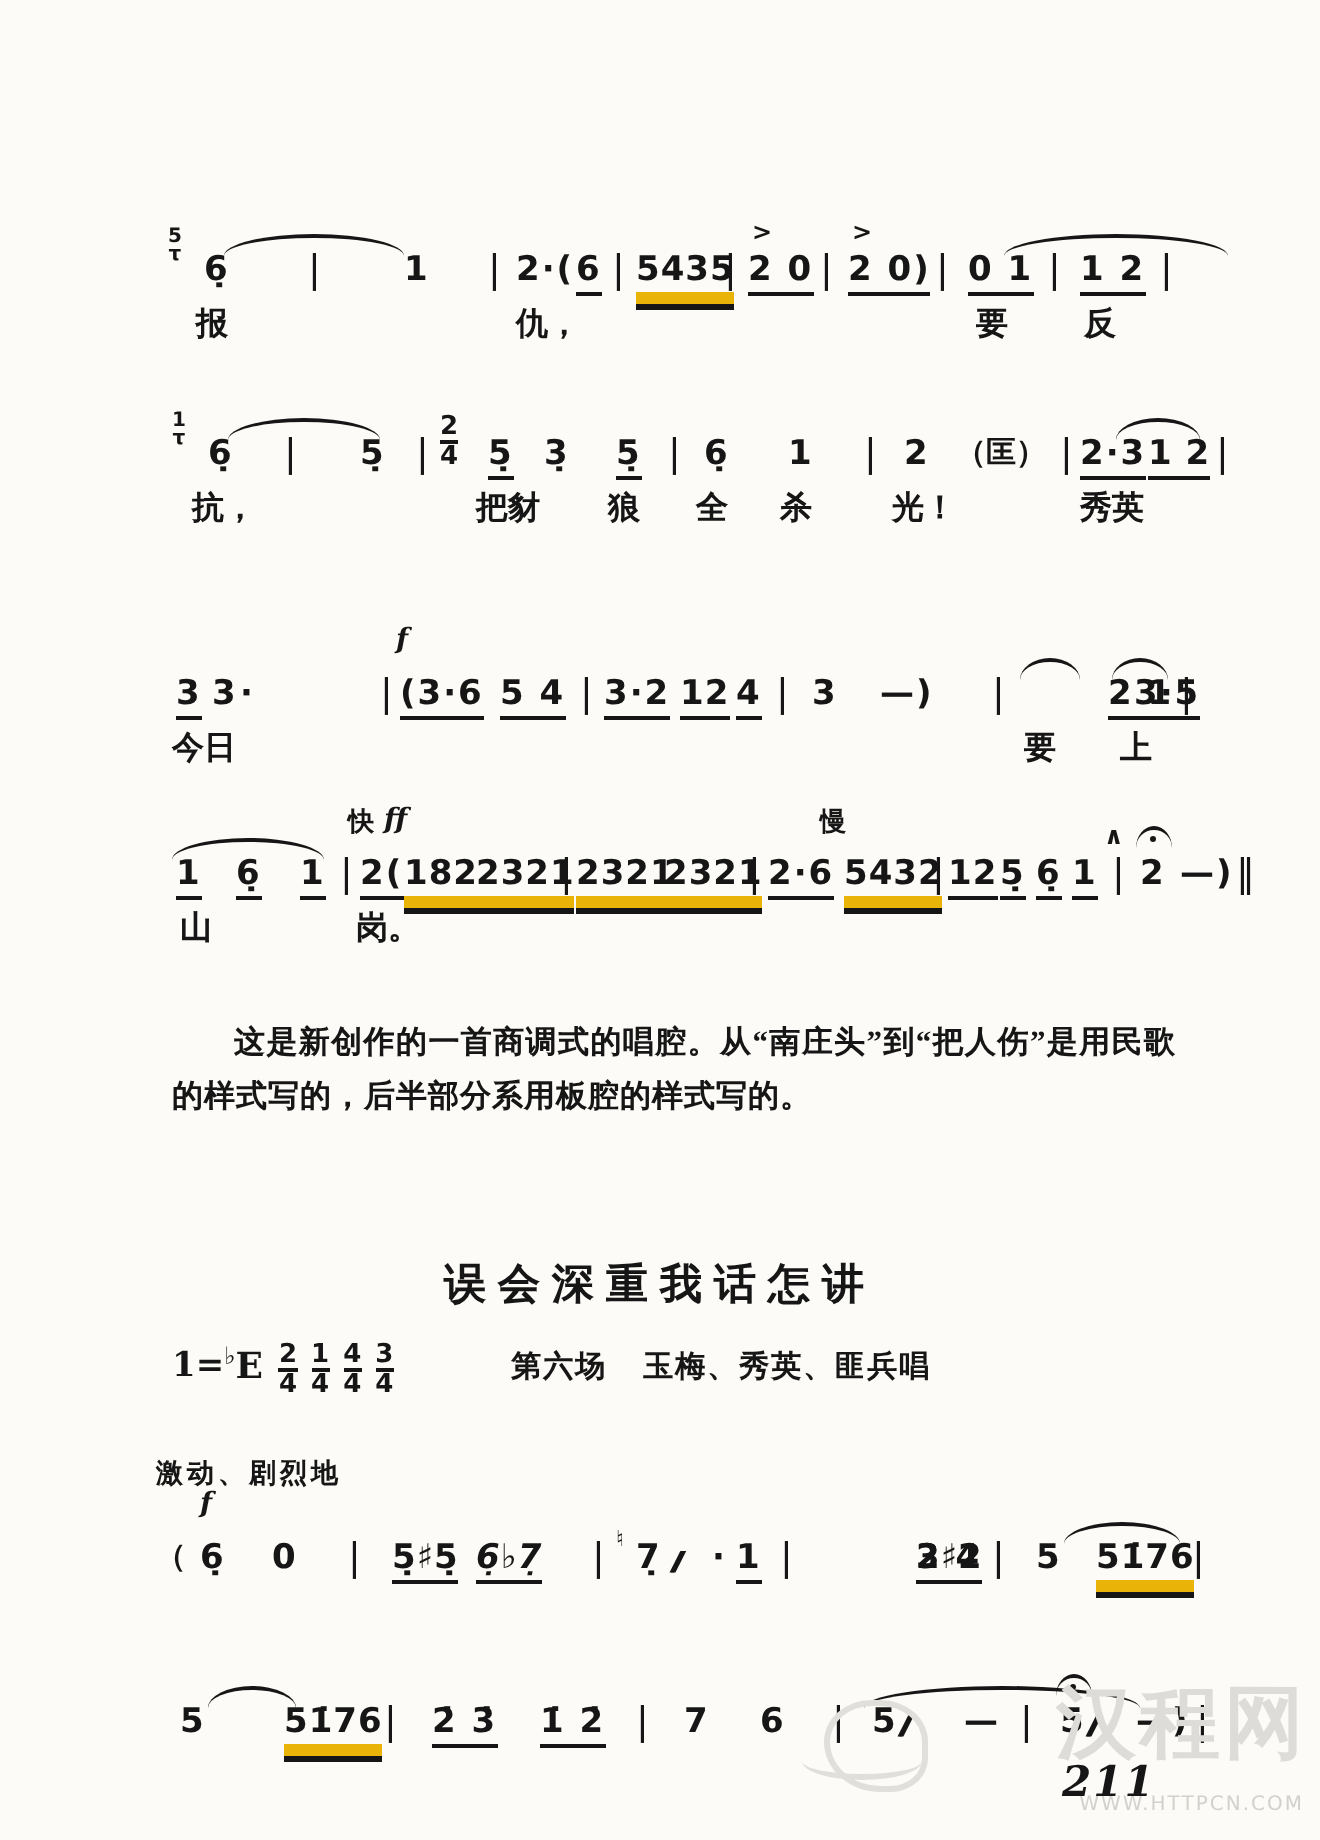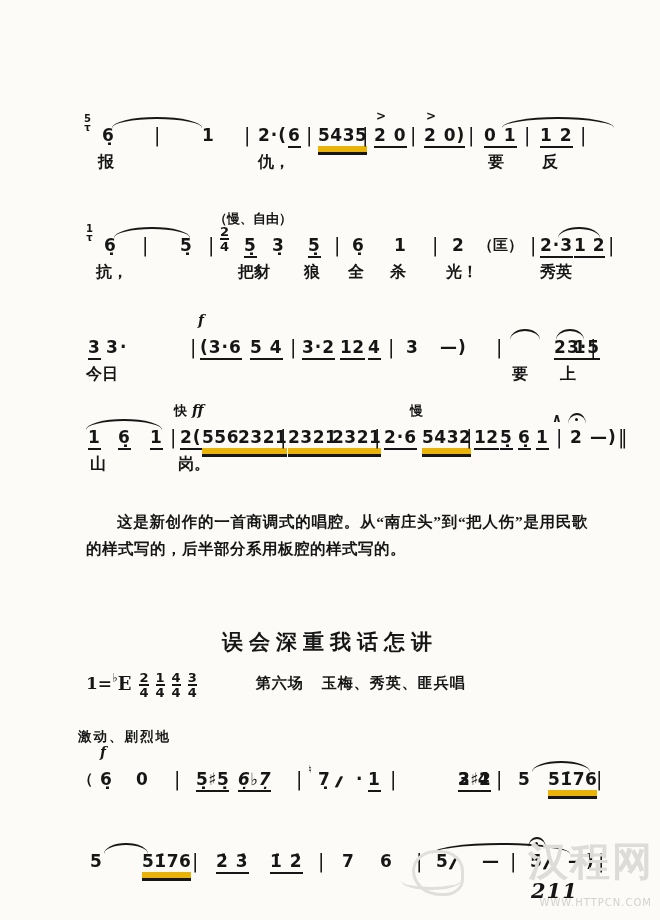--- a/index.html
+++ b/index.html
@@ -101,23 +101,20 @@
           <span class="note bar" style="left: 502px;">|</span>
         </div>
         <div class="lyric-row">
           <span class="lyric" style="left: 20px;">报</span>
           <span class="lyric" style="left: 180px;">仇，</span>
           <span class="lyric" style="left: 410px;">要</span>
           <span class="lyric" style="left: 464px;">反</span>
         </div>
       </div>
       <div class="system" style="top: 210px;">
-        <div class="ann-row">
-          <span class="ann tempo" style="left: 136px;">（慢、自由）</span>
-        </div>
         <div class="note-row">
           <span class="grace" style="left: 8px;">
             <span>1</span>
             <span>τ</span>
           </span>
           <span class="note" style="left: 26px;">6̣</span>
           <div class="arc" style="left: 36px; width: 76px;"></div>
           <span class="note bar" style="left: 64px;">|</span>
           <span class="note" style="left: 102px;">5̣</span>
           <span class="note bar" style="left: 130px;">|</span>
@@ -187,21 +184,21 @@
           <span class="ann dyn" style="left: 114px;">ff</span>
           <span class="ann tempo" style="left: 332px;">慢</span>
         </div>
         <div class="note-row">
           <div class="arc" style="left: 8px; width: 76px;"></div>
           <span class="note u1" style="left: 10px;">1</span>
           <span class="note u1" style="left: 40px;">6̣</span>
           <span class="note u1" style="left: 72px;">1</span>
           <span class="note bar" style="left: 92px;">|</span>
           <span class="note u1" style="left: 102px;">2(</span>
-          <span class="note tight u2" style="left: 124px;">556</span>
+          <span class="note tight u2" style="left: 124px;">182</span>
           <span class="note tight u2" style="left: 160px;">2321</span>
           <span class="note bar" style="left: 202px;">|</span>
           <span class="note tight u2" style="left: 210px;">2321</span>
           <span class="note tight u2" style="left: 254px;">2321</span>
           <span class="note bar" style="left: 296px;">|</span>
           <span class="note u1" style="left: 306px;">2·6</span>
           <span class="note tight u2" style="left: 344px;">5432</span>
           <span class="note bar" style="left: 388px;">|</span>
           <span class="note tight u1" style="left: 396px;">12</span>
           <span class="note u1" style="left: 422px;">5̣</span>

